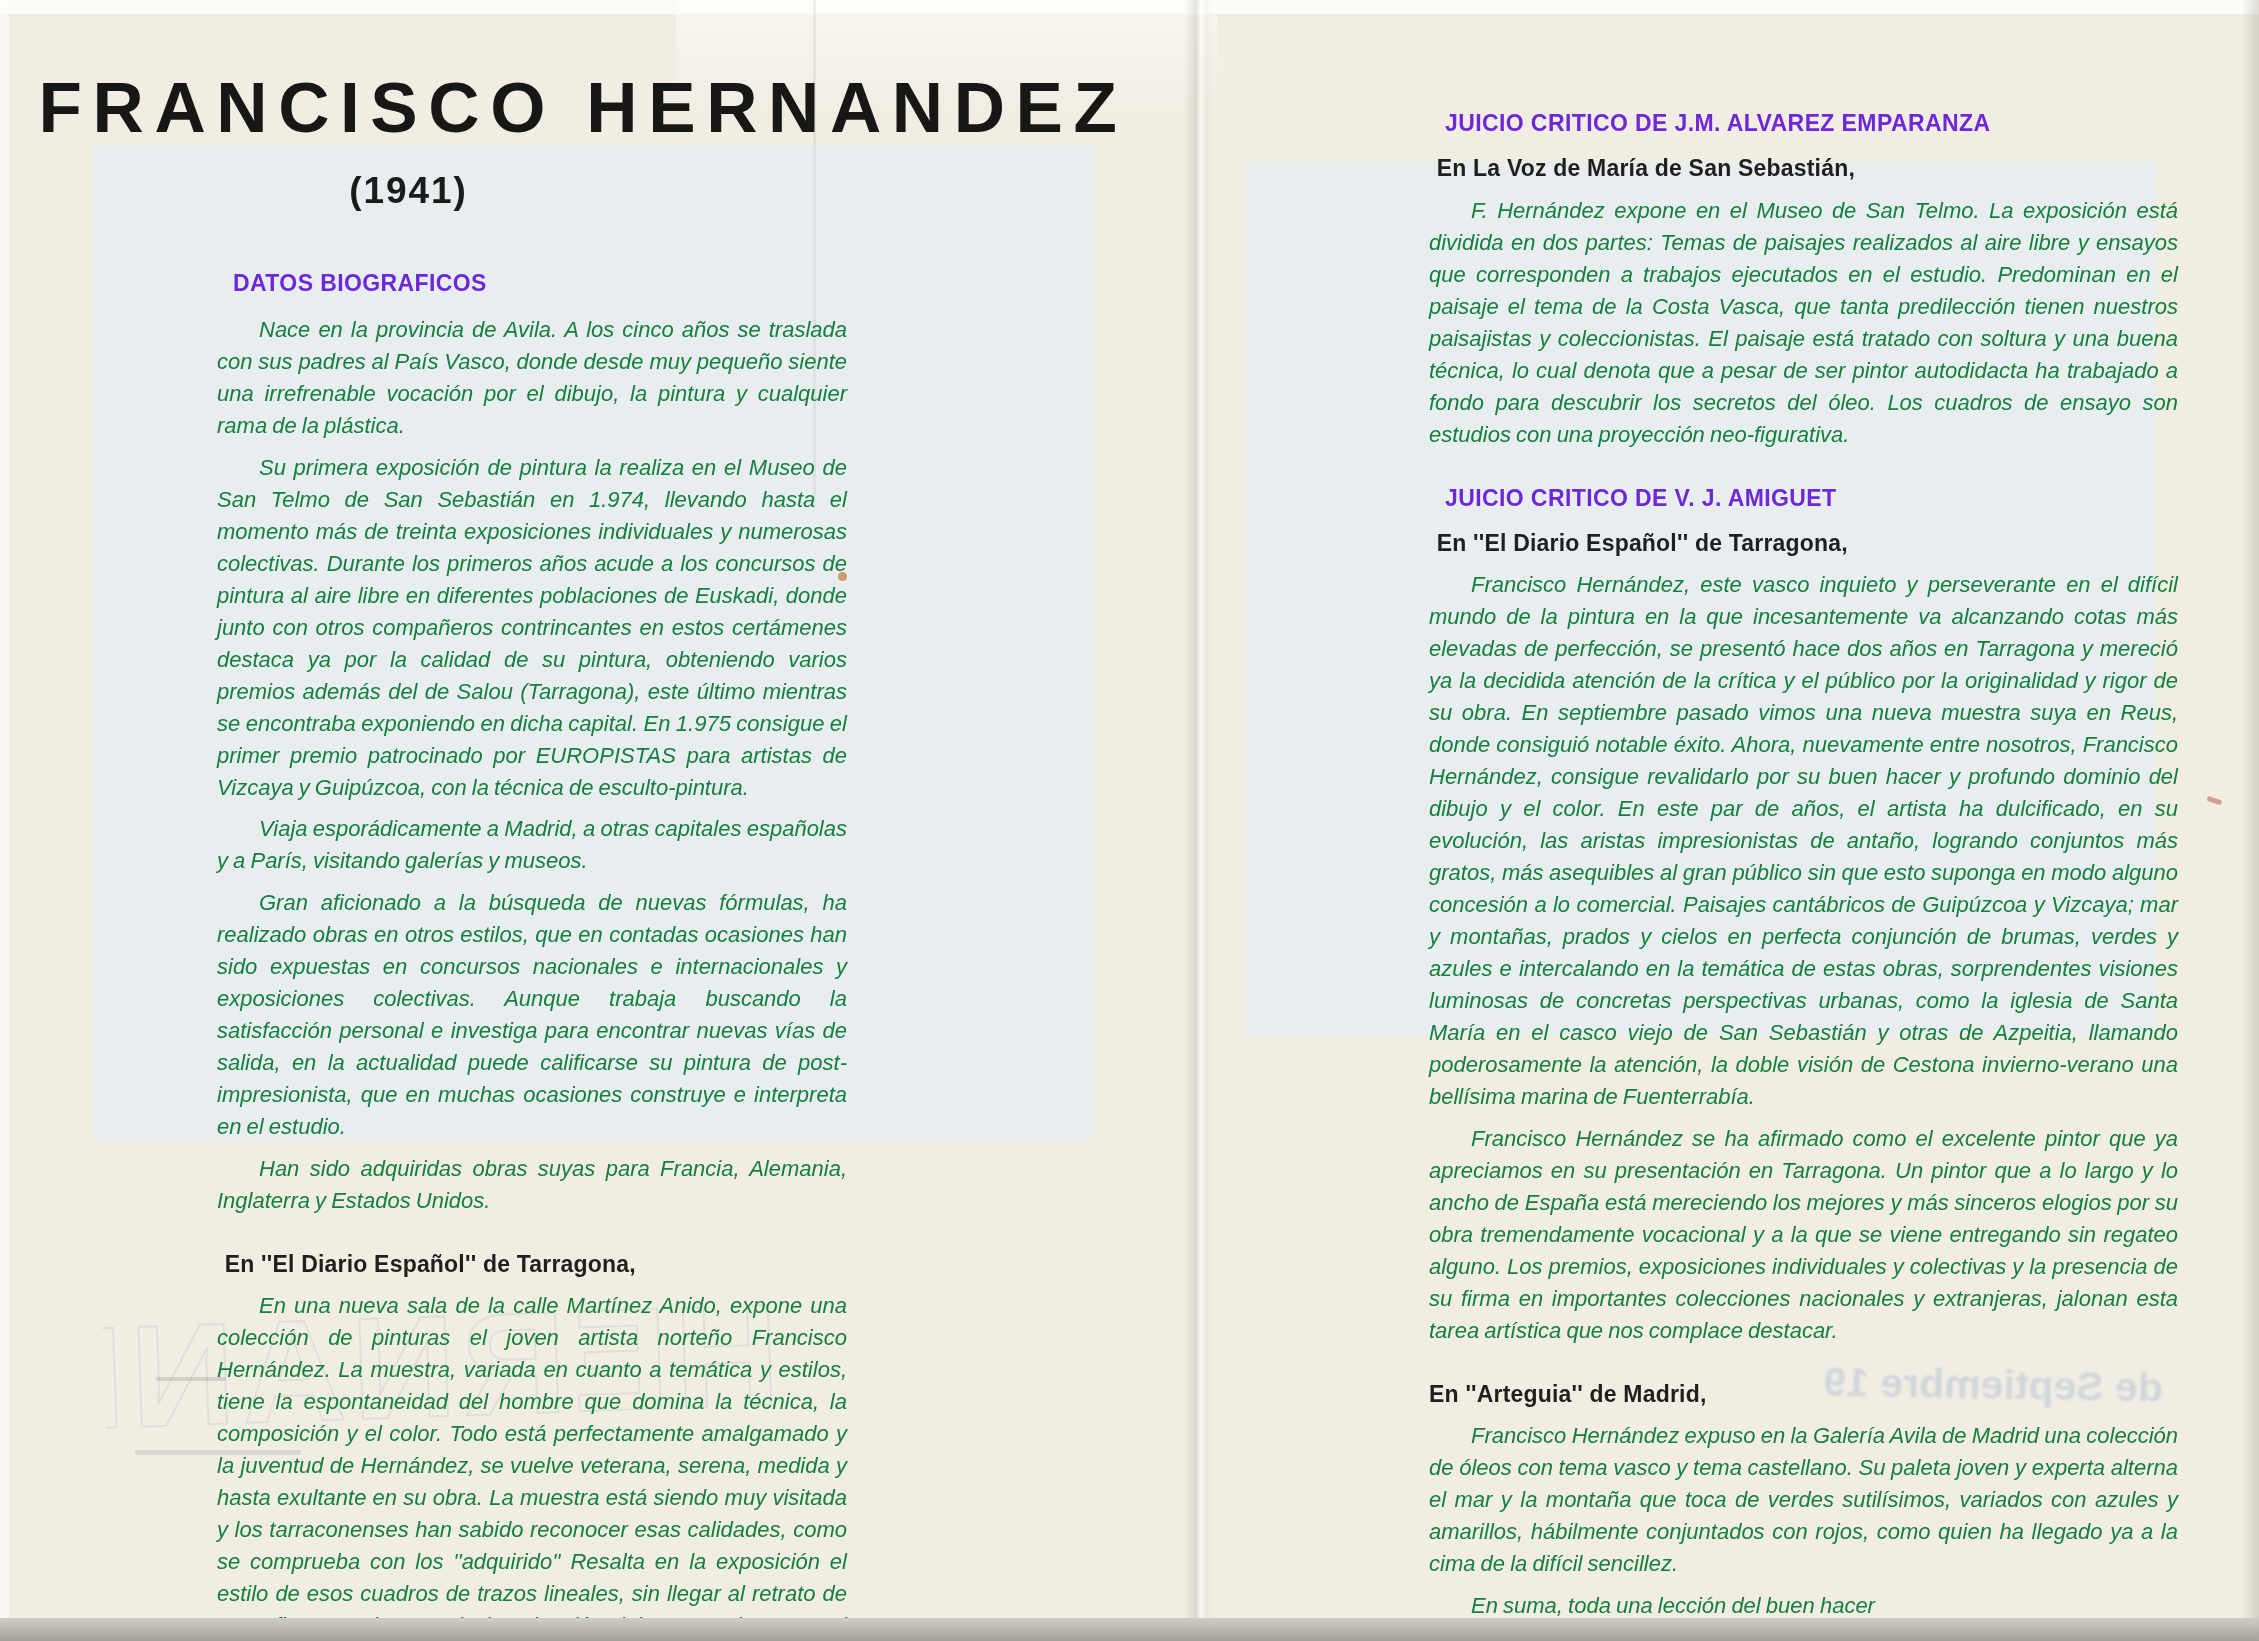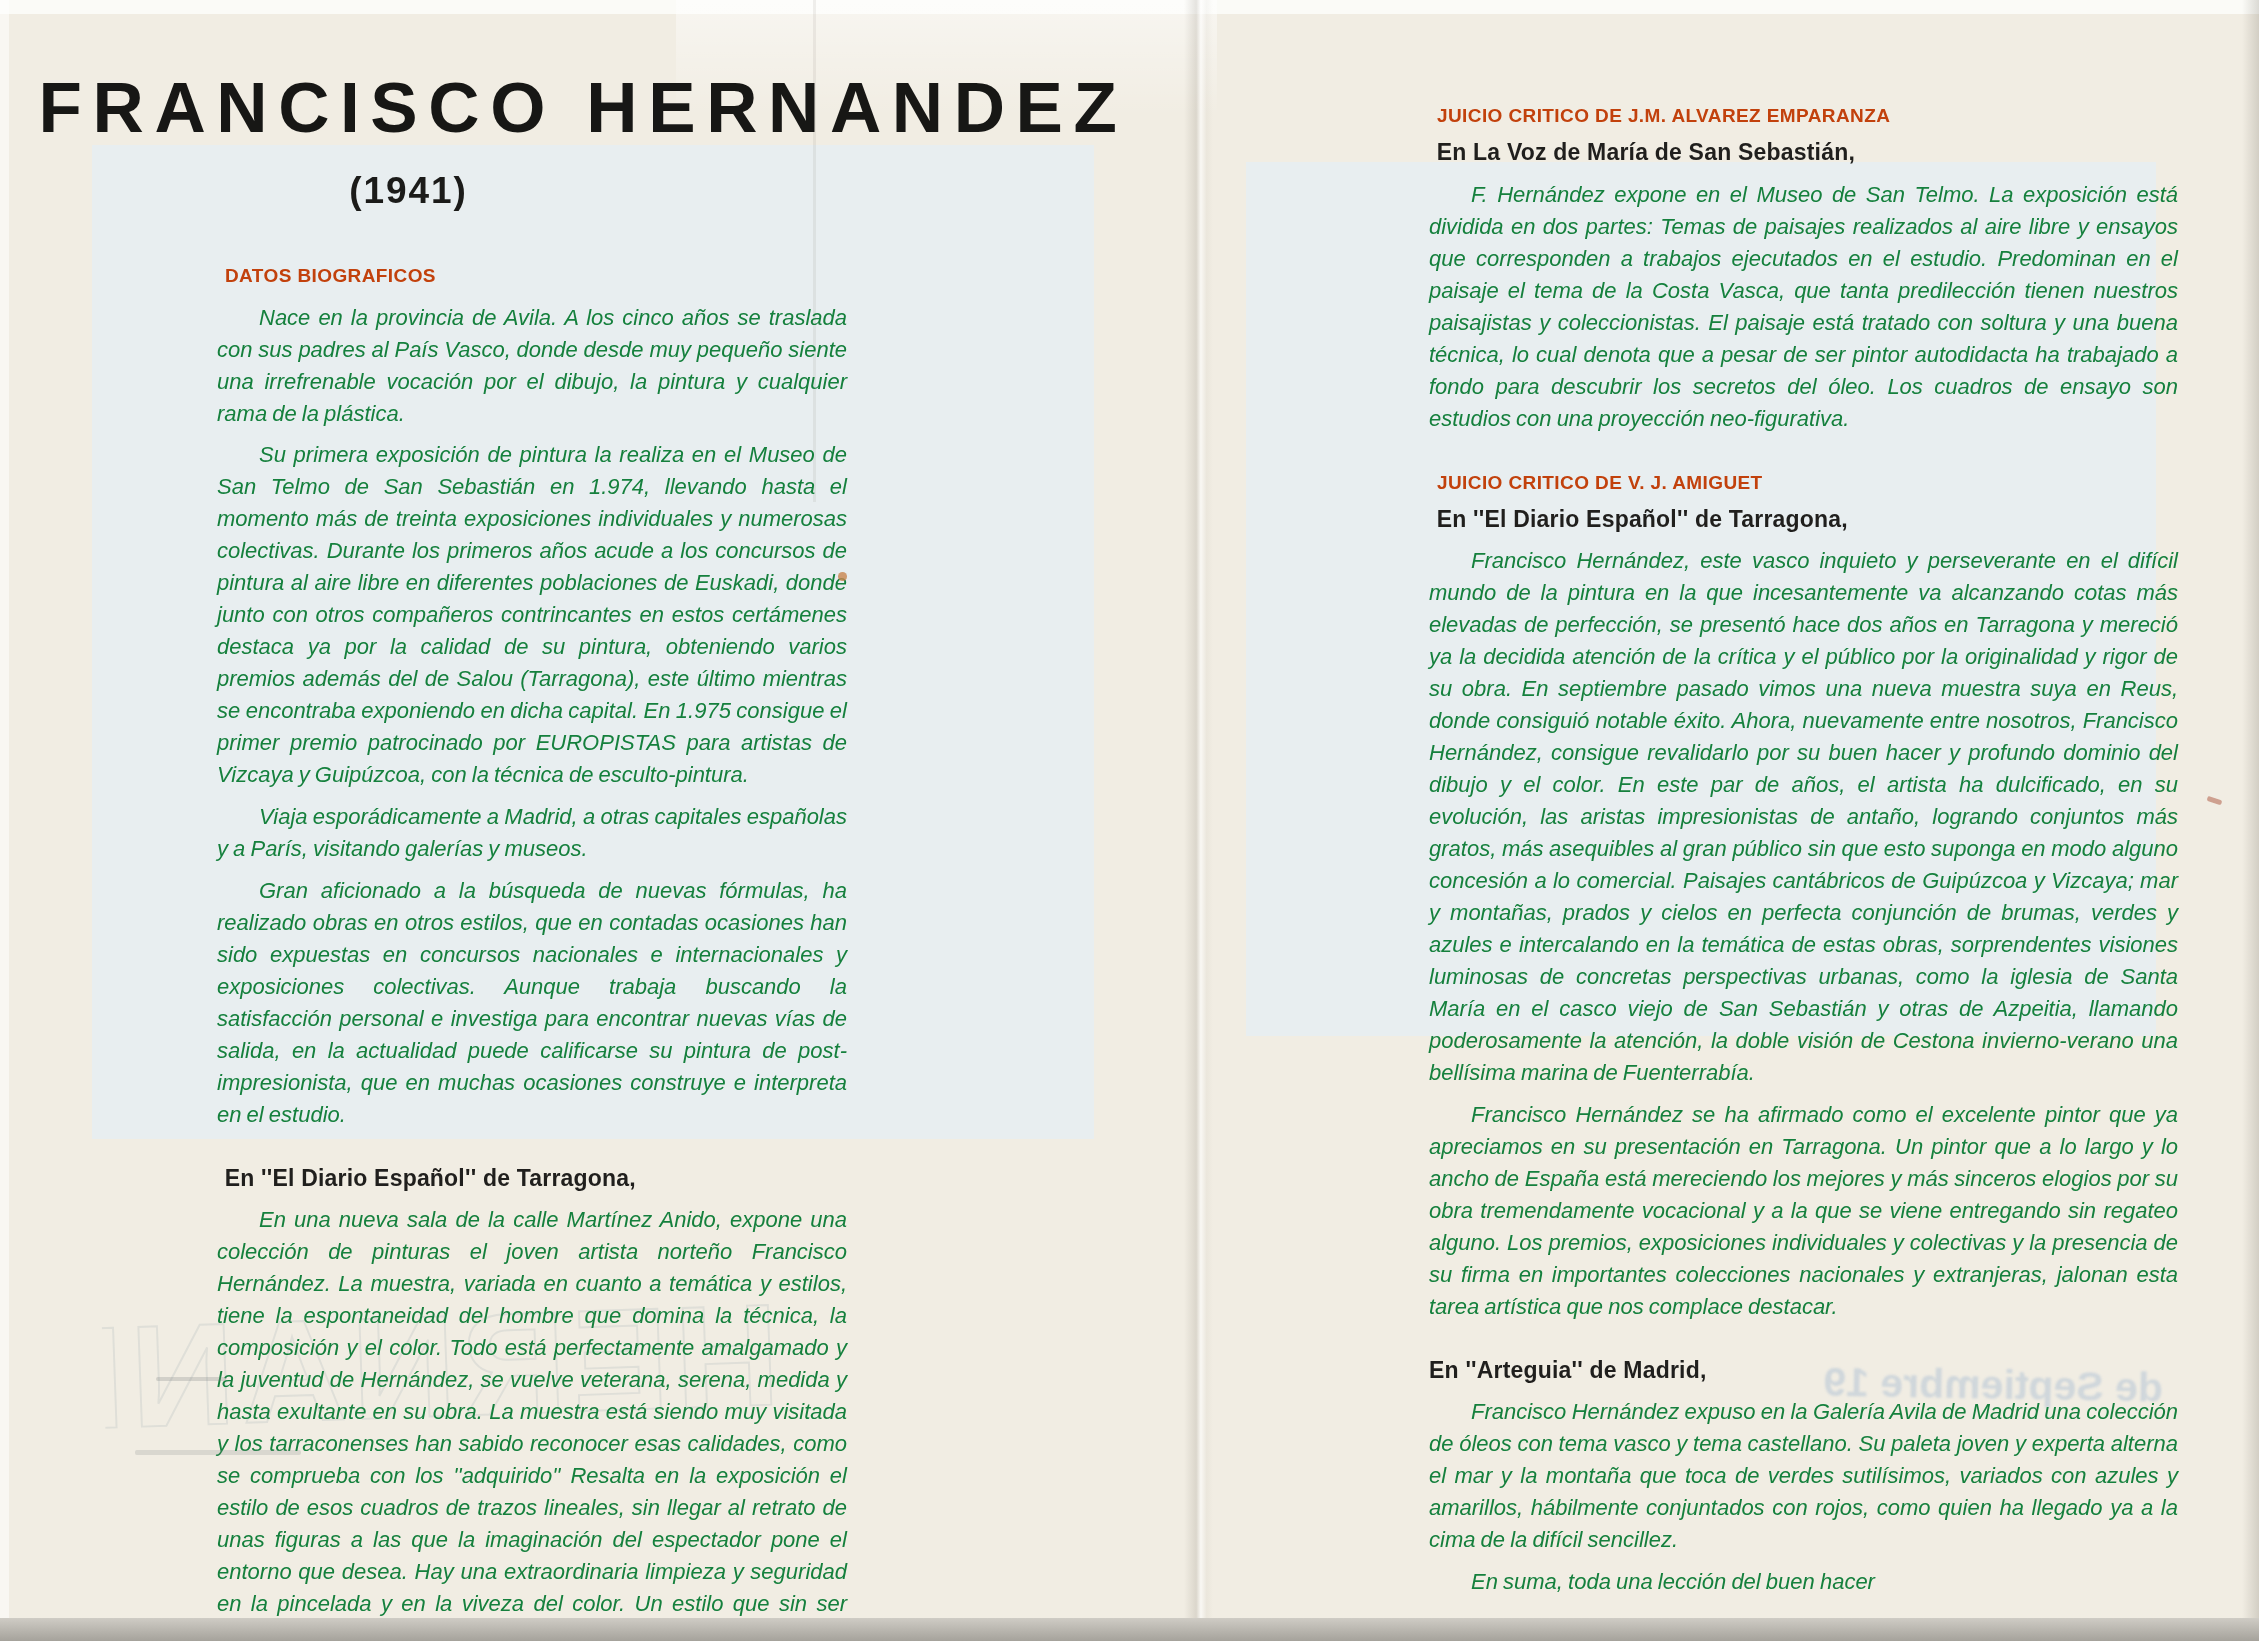--- a/index.html
+++ b/index.html
@@ -38,22 +38,22 @@
     position:absolute;left:259px;top:170px;width:299px;text-align:center;
     font-size:37px;font-weight:700;letter-spacing:1.9px;color:#1b1b19;
   }
   
   .col{position:absolute;}
   .col-left{left:217px;top:253px;width:630px;}
   .col-right{left:1429px;top:93px;width:749px;}
   .sec{margin:0;}
   .sec + .sec{margin-top:33px;}
   .head{
-    font-size:19px;font-weight:700;letter-spacing:0.4px;color:#c2410c;
-    margin:8px;line-height:29px;
+    font-size:23px;font-weight:700;letter-spacing:0.4px;color:#6d28d9;
+    margin:16px;line-height:29px;
   }
   .subhead{
     font-size:23px;font-weight:700;letter-spacing:0.2px;color:#201f1d;
     margin:3.9px 0 0 7.7px;line-height:29px;
   }
   .para{
     font-size:22px;line-height:32px;text-align:justify;text-indent:42px;
     margin:9.7px 0 0 0;word-spacing:-1px;color:#15803d;
     hyphens:auto;font-style:italic;-webkit-hyphens:auto;
   }
@@ -98,20 +98,21 @@
 <div class="title">FRANCISCO HERNANDEZ</div>
 <div class="subtitle">(1941)</div>
 
 <div class="col col-left">
   <div class="sec">
     <h3 class="head">DATOS BIOGRAFICOS</h3>
     <p class="para">Nace en la provincia de Avila. A los cinco años se traslada con sus padres al País Vasco, donde desde muy pequeño siente una irrefrenable vocación por el dibujo, la pintura y cualquier rama de la plástica.</p>
     <p class="para">Su primera exposición de pintura la realiza en el Museo de San Telmo de San Sebastián en 1.974, llevando hasta el momento más de treinta exposiciones individuales y numerosas colectivas. Durante los primeros años acude a los concursos de pintura al aire libre en diferentes poblaciones de Euskadi, donde junto con otros compañeros contrincantes en estos certámenes destaca ya por la calidad de su pintura, obteniendo varios premios además del de Salou (Tarragona), este último mientras se encontraba exponiendo en dicha capital. En 1.975 consigue el primer premio patrocinado por EUROPISTAS para artistas de Vizcaya y Guipúzcoa, con la técnica de esculto-pintura.</p>
     <p class="para">Viaja esporádicamente a Madrid, a otras capitales españolas y a París, visitando galerías y museos.</p>
     <p class="para">Gran aficionado a la búsqueda de nuevas fórmulas, ha realizado obras en otros estilos, que en contadas ocasiones han sido expuestas en concursos nacionales e internacionales y exposiciones colectivas. Aunque trabaja buscando la satisfacción personal e investiga para encontrar nuevas vías de salida, en la actualidad puede calificarse su pintura de post-impresionista, que en muchas ocasiones construye e interpreta en el estudio.</p>
+    <p class="para">Han sido adquiridas obras suyas para Francia, Alemania, Inglaterra y Estados Unidos.</p>
   </div>
   <div class="sec">
     <div class="subhead">En ''El Diario Español'' de Tarragona,</div>
     <p class="para">En una nueva sala de la calle Martínez Anido, expone una colección de pinturas el joven artista norteño Francisco Hernández. La muestra, variada en cuanto a temática y estilos, tiene la espontaneidad del hombre que domina la técnica, la composición y el color. Todo está perfectamente amalgamado y la juventud de Hernández, se vuelve veterana, serena, medida y hasta exultante en su obra. La muestra está siendo muy visitada y los tarraconenses han sabido reconocer esas calidades, como se comprueba con los ''adquirido'' Resalta en la exposición el estilo de esos cuadros de trazos lineales, sin llegar al retrato de unas figuras a las que la imaginación del espectador pone el entorno que desea. Hay una extraordinaria limpieza y seguridad en la pincelada y en la viveza del color. Un estilo que sin ser nuevo. Paco Hernández ha sabido darle una nueva orientación. Es como un grito suave y relajante.</p>
   </div>
 </div>
 
 <div class="col col-right">
   <div class="sec">
     <h3 class="head">JUICIO CRITICO DE J.M. ALVAREZ EMPARANZA</h3>

